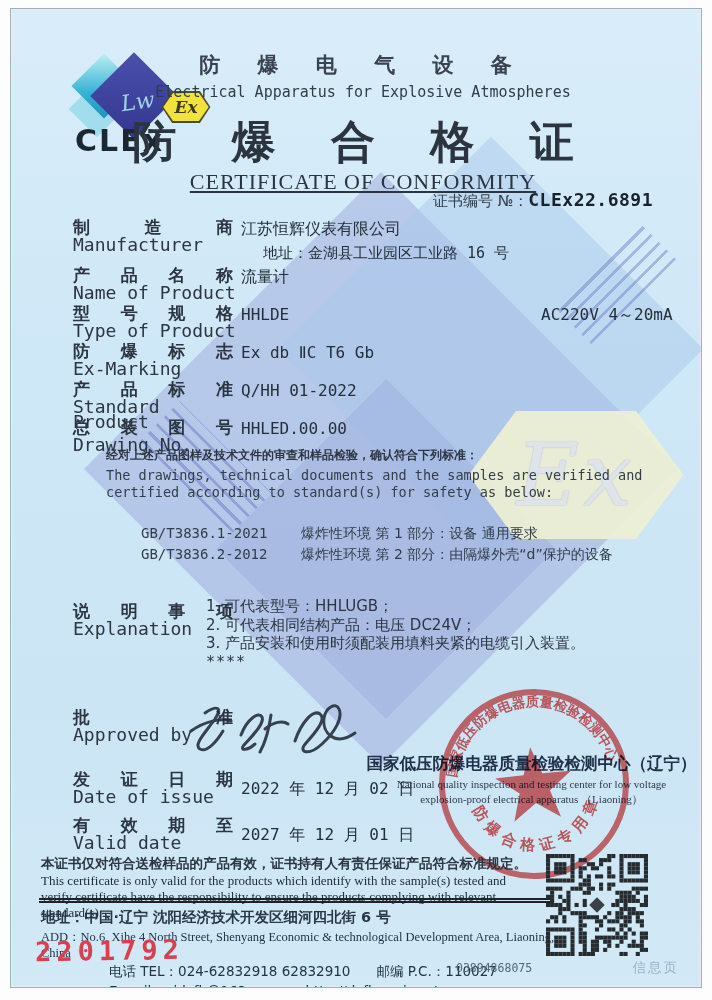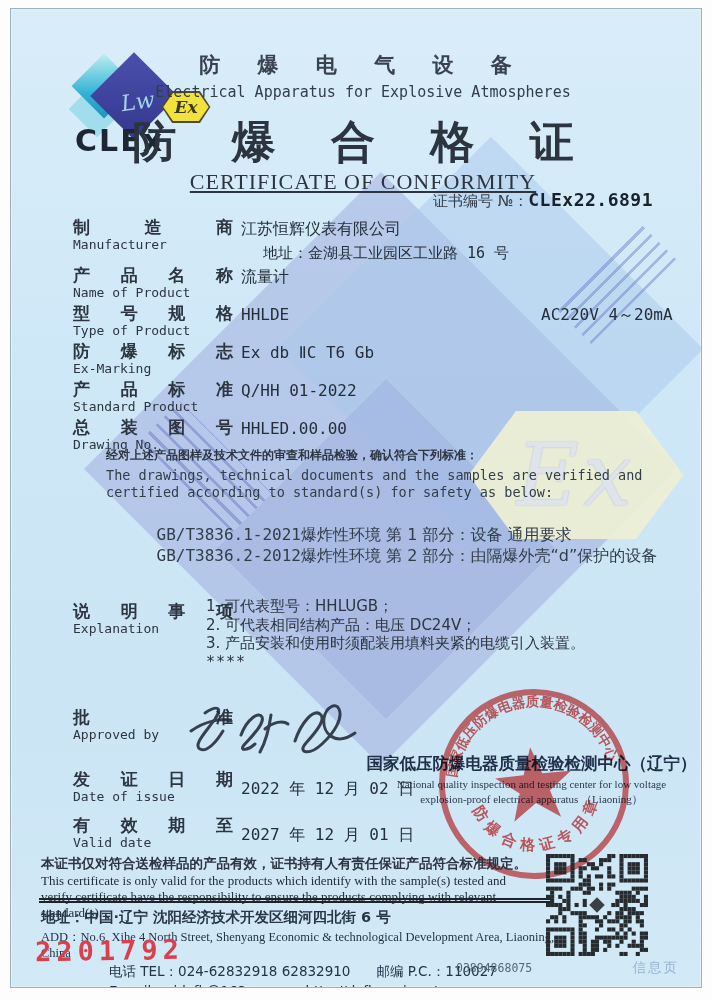--- a/index.html
+++ b/index.html
@@ -50,30 +50,30 @@
   #t-big{top:104px;font-size:44px;font-weight:bold;letter-spacing:20px;color:#2c3440;}
   #t-cert{top:160px;font-family:"Liberation Serif","DejaVu Serif",serif;font-size:22px;
           letter-spacing:1px;color:#2c3440;text-decoration:underline;}
   #certno{top:180px;right:48px;font-size:15px;color:#333e4a;}
   #certno b{font-size:18px;font-family:"DejaVu Sans Mono",monospace;letter-spacing:.5px;color:#18222c;}
   
   .row{position:absolute;left:62px;width:580px;display:flex;}
   .lab{width:168px;flex:none;}
   .lab-cn{width:160px;font-size:17px;font-weight:bold;color:#2c3540;
           text-align:justify;text-align-last:justify;line-height:20px;}
-  .lab-en{font-family:"DejaVu Sans Mono","Liberation Mono",monospace;font-size:13px;color:#2c3540;line-height:15px;}
+  .lab-en{font-family:"DejaVu Sans Mono","Liberation Mono",monospace;font-size:18px;color:#2c3540;line-height:15px;}
   .val{font-family:"DejaVu Sans Mono","Liberation Mono",monospace;font-size:16px;color:#252f3a;
        padding-top:2px;position:relative;flex:1;}
   .val .sub{font-size:15px;margin-top:4px;padding-left:22px;}
   .val2{position:absolute;left:300px;top:2px;white-space:nowrap;}
   
   #stmt{left:95px;top:438px;width:540px;}
   #stmt .cn{font-size:12px;font-weight:bold;color:#2c3540;}
   #stmt .en{font-family:"DejaVu Sans Mono",monospace;font-size:13.5px;color:#333d48;line-height:17px;margin-top:3px;}
-  .std{position:absolute;left:130px;display:flex;font-size:16px;color:#313d49;text-align:right;}
+  .std{position:absolute;left:130px;display:flex;font-size:14px;color:#313d49;}
   .std .code{font-family:"DejaVu Sans Mono",monospace;width:160px;flex:none;}
   
   #expl-items{left:195px;top:588px;width:430px;font-size:15px;color:#2c3540;line-height:18.5px;}
   #expl-items .stars{font-family:"DejaVu Sans Mono",monospace;letter-spacing:1px;}
   #sig{left:172px;top:682px;width:180px;height:80px;}
   #org{left:348px;top:744px;width:345px;text-align:center;}
   #org .cn{font-size:16.5px;font-weight:bold;color:#20304a;}
   #org .en{font-family:"Liberation Serif",serif;font-size:11px;color:#2c3a50;line-height:15px;margin-top:2px;}
   #stamp{left:423px;top:675px;width:200px;height:200px;mix-blend-mode:multiply;opacity:.88;}
   

